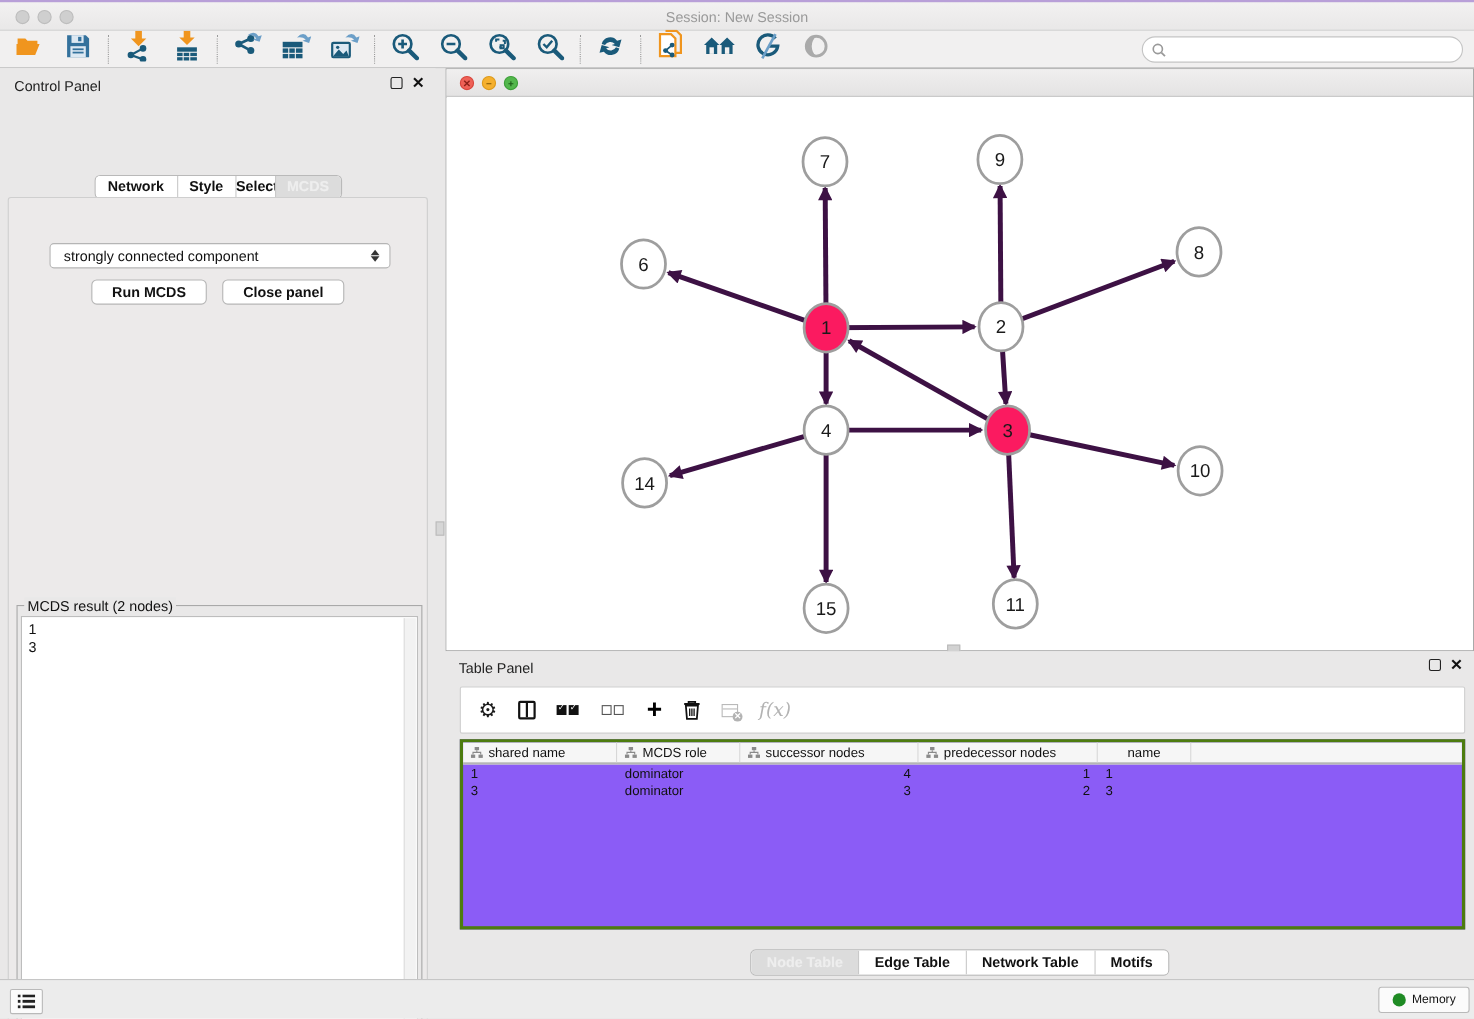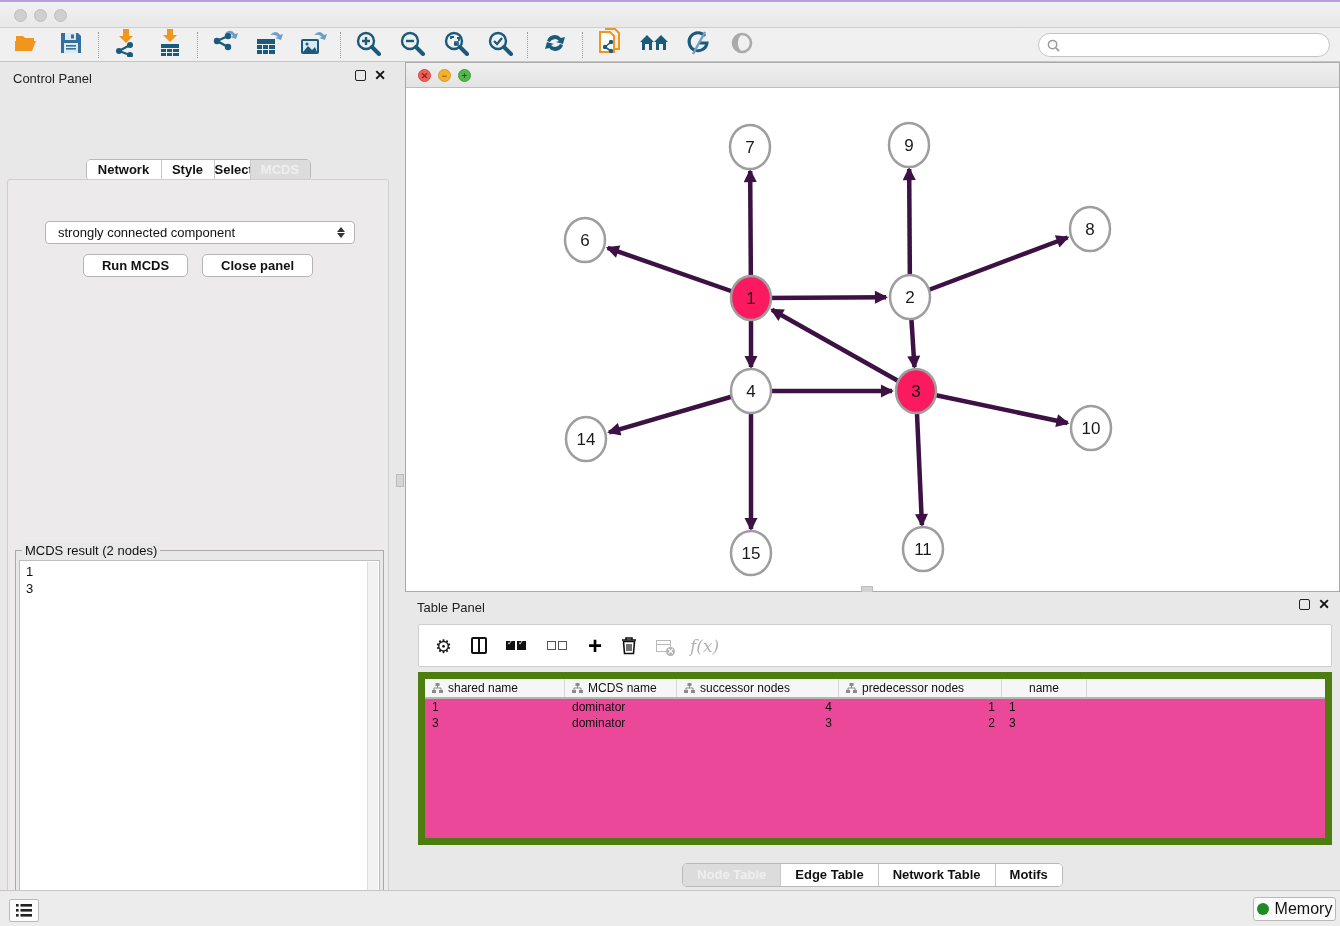--- a/index.html
+++ b/index.html
@@ -100,54 +100,55 @@
   .cb.on { background:#111; position:relative; }
   .cb.on::after { content:"✓"; position:absolute; left:1px; top:-3px; color:#fff; font-size:8px; }
   .cb.off { border:1.5px solid #555; background:#fff; }
   .plus-glyph { font-size:24px; font-weight:bold; color:#000; line-height:20px; }
   .fx { font-family:"DejaVu Serif", serif; font-style:italic; font-size:17px; color:#b3b3b3; }
   .mini-table-x { position:relative; width:15px; height:12px; border:1.5px solid #b9b9b9; }
   .mini-table-x::before { content:""; position:absolute; left:0; right:0; top:3px; height:1.5px; background:#b9b9b9; }
   .mini-table-x::after { content:"✕"; position:absolute; right:-5px; bottom:-5px; font-size:8px; font-weight:bold;
     color:#fff; background:#b3b3b3; border-radius:50%; width:9px; height:9px; line-height:9px; text-align:center; }
 
-  .tp-table { position:absolute; left:13px; top:80px; width:914px; height:173px; background:#ec4899;
-    border:7px solid #4d7c0f; }
+  .tp-table { position:absolute; left:13px; top:80px; width:914px; height:173px; background:#8b5cf6;
+    border:3px solid #4d7c0f; }
   .tp-thead { display:flex; height:20px; background:#f6f6f6; border-bottom:2px solid #b5b5b5; }
   .th-cell { display:flex; align-items:center; gap:5px; font-size:12px; color:#111;
     border-right:1px solid #d7d7d7; padding-left:7px; }
   .th-cell.c0{ width:140px; } .th-cell.c1{ width:112px; } .th-cell.c2{ width:162px; }
   .th-cell.c3{ width:163px; } .th-cell.c4{ width:85px; justify-content:center; padding-left:0; }
   .tp-row { display:flex; height:16px; font-size:12px; color:#111; }
   .td { padding:1px 7px 0; }
   .td.c0{ width:140px; } .td.c1{ width:112px; } .td.c2{ width:162px; text-align:right; }
   .td.c3{ width:163px; text-align:right; } .td.c4{ width:85px; }
 
   .tp-tabs { position:absolute; left:0; top:271px; width:935px; display:flex; justify-content:center; }
   .tp-tabs .tab { padding:3px 14px 4px; }
 
   
   .statusbar { position:absolute; left:0; top:890px; width:1340px; height:36px;
     background:#ececec; border-top:1px solid #c6c6c6; }
   .list-btn { position:absolute; left:9px; top:8px; width:30px; height:23px; background:#fbfbfb;
     border:1px solid #b9b9b9; border-radius:2px; display:flex; align-items:center; justify-content:center; }
   .memory-btn { position:absolute; right:4px; top:6px; width:83px; height:24px; background:#fbfbfb;
     border:1px solid #b9b9b9; border-radius:3px; display:flex; align-items:center; justify-content:center; gap:6px;
-    font-size:16px; color:#111; }
+    font-size:11px; color:#111; }
   .mem-dot { width:12px; height:12px; border-radius:50%; background:#1f8b24; }
 
   .hdr-sort-icon { flex:0 0 auto; }
 </style>
 </head>
 <body>
 
 <div class="titlebar">
   <span class="tl-dot d1"></span>
   <span class="tl-dot d2"></span>
   <span class="tl-dot d3"></span>
+  <div class="title">Session: New Session</div>
 </div>
 
 <div class="toolbar">
   <div class="tb-group">
     <div class="tb-btn">
       <span>
         <svg width="26" height="22" viewBox="0 0 26 22">
             <path d="M2 4 h7 l2 2 h9 v3 h-18 z" fill="#f0951e"></path>
             <path d="M1 9 h21 l-4 10 h-17 z" fill="#f0951e"></path>
           </svg>
@@ -516,21 +517,21 @@
           </svg>
         <span>shared name</span>
       </div>
       <div class="th-cell c1">
         <svg class="hdr-sort-icon" width="11" height="11" viewBox="0 0 11 11">
             <rect x="3.5" y="0" width="4" height="3" fill="#8a8a8a"></rect>
             <rect x="0" y="7" width="4" height="3" fill="#8a8a8a"></rect>
             <rect x="7" y="7" width="4" height="3" fill="#8a8a8a"></rect>
             <path d="M5.5 3 v2 M2 7 v-2 h7 v2" fill="none" stroke="#8a8a8a"></path>
           </svg>
-        <span>MCDS name</span>
+        <span>MCDS role</span>
       </div>
       <div class="th-cell c2">
         <svg class="hdr-sort-icon" width="11" height="11" viewBox="0 0 11 11">
             <rect x="3.5" y="0" width="4" height="3" fill="#8a8a8a"></rect>
             <rect x="0" y="7" width="4" height="3" fill="#8a8a8a"></rect>
             <rect x="7" y="7" width="4" height="3" fill="#8a8a8a"></rect>
             <path d="M5.5 3 v2 M2 7 v-2 h7 v2" fill="none" stroke="#8a8a8a"></path>
           </svg>
         <span>successor nodes</span>
       </div>

